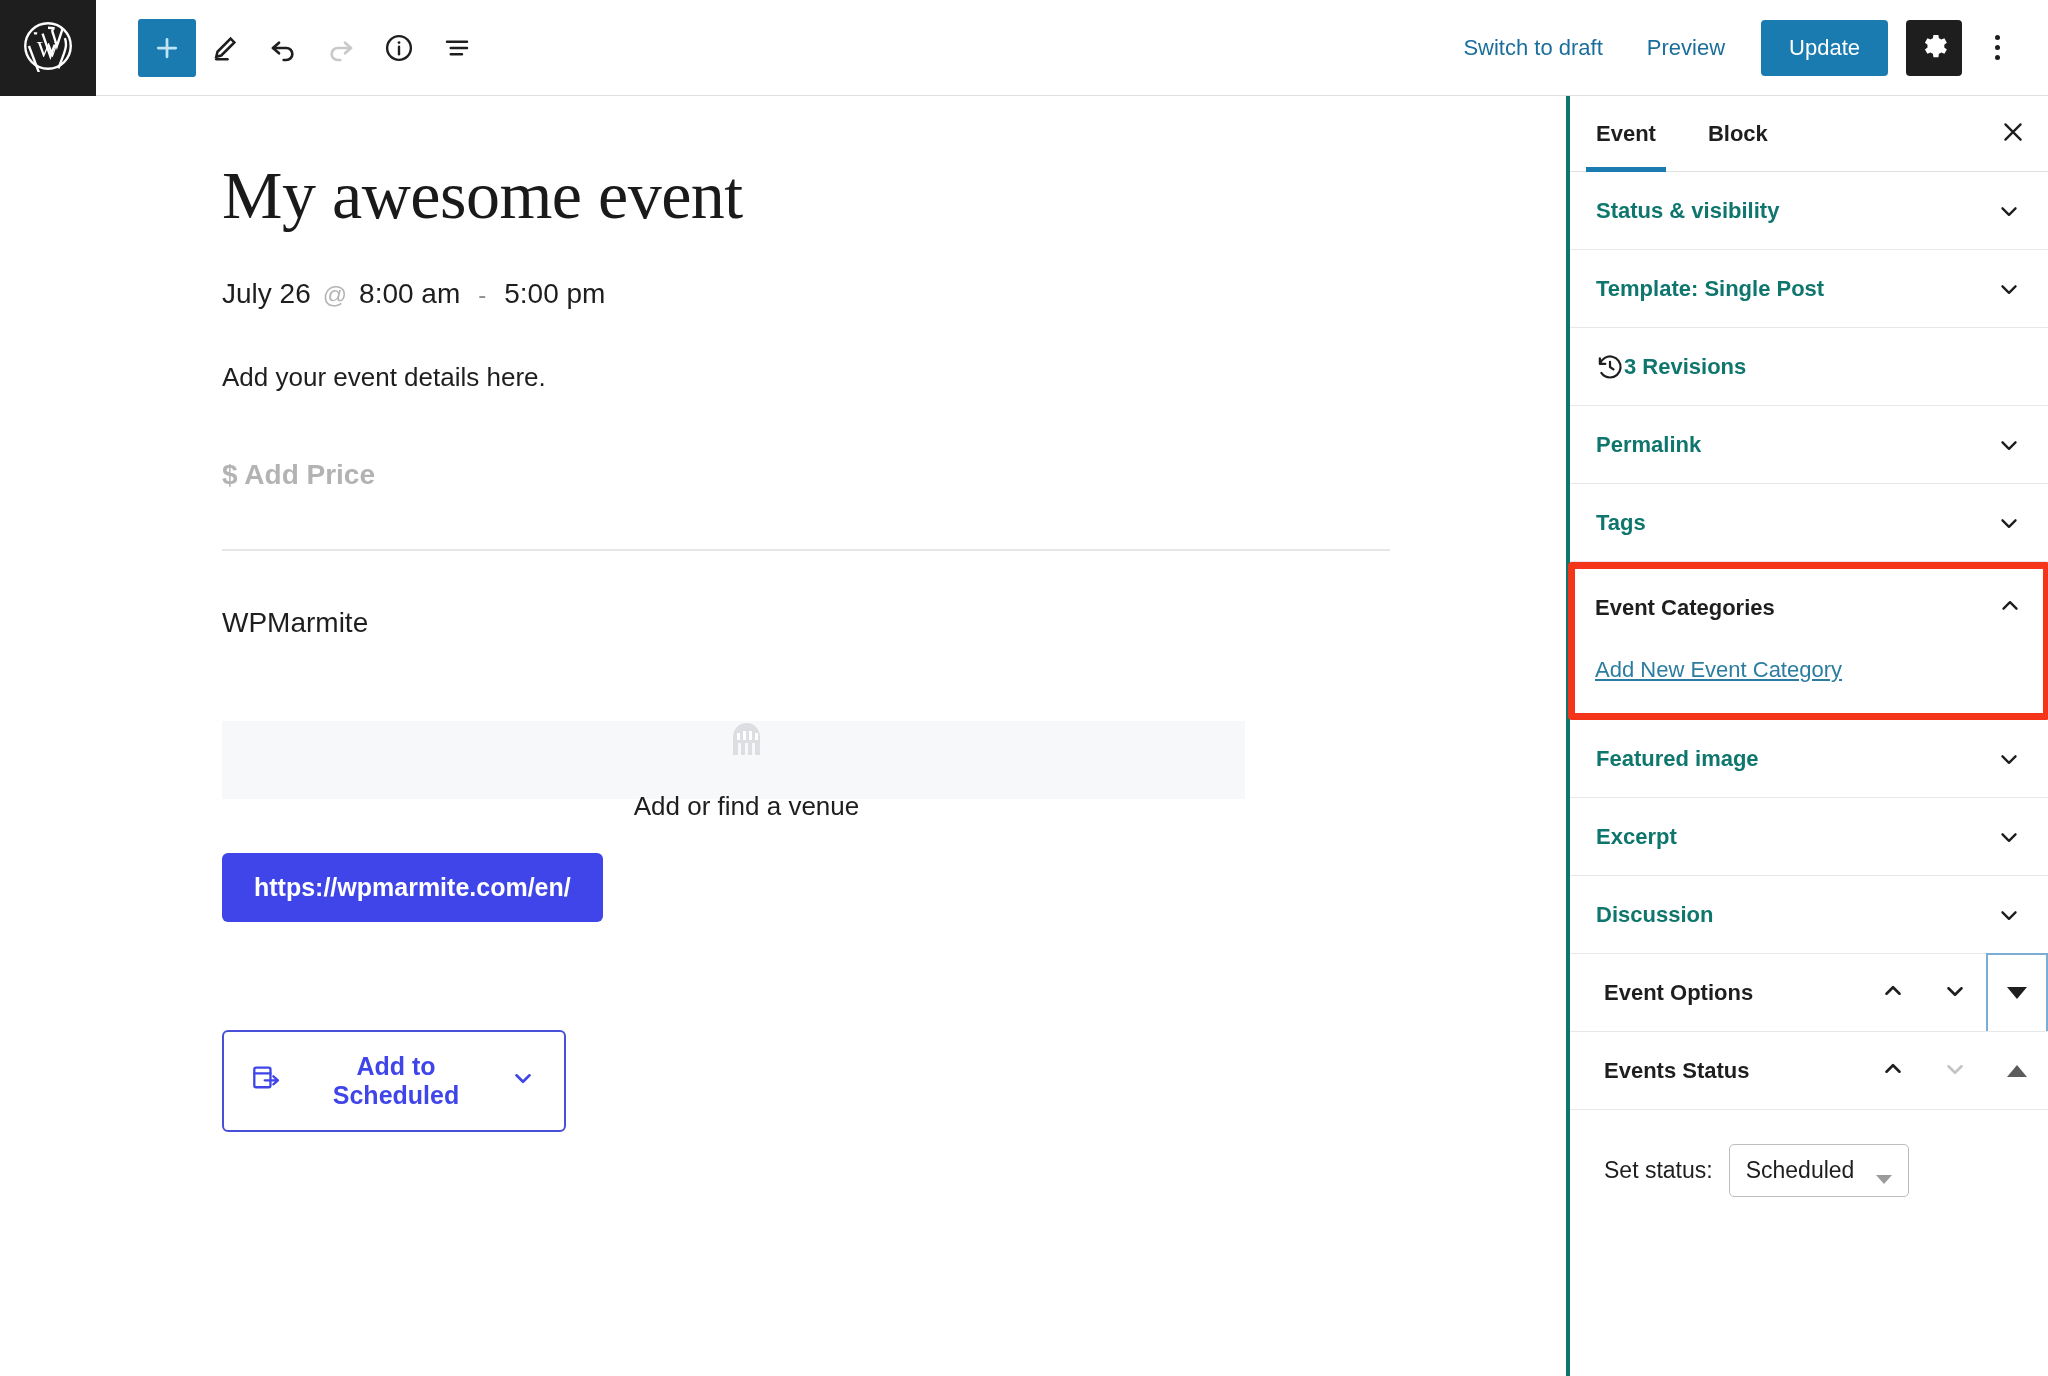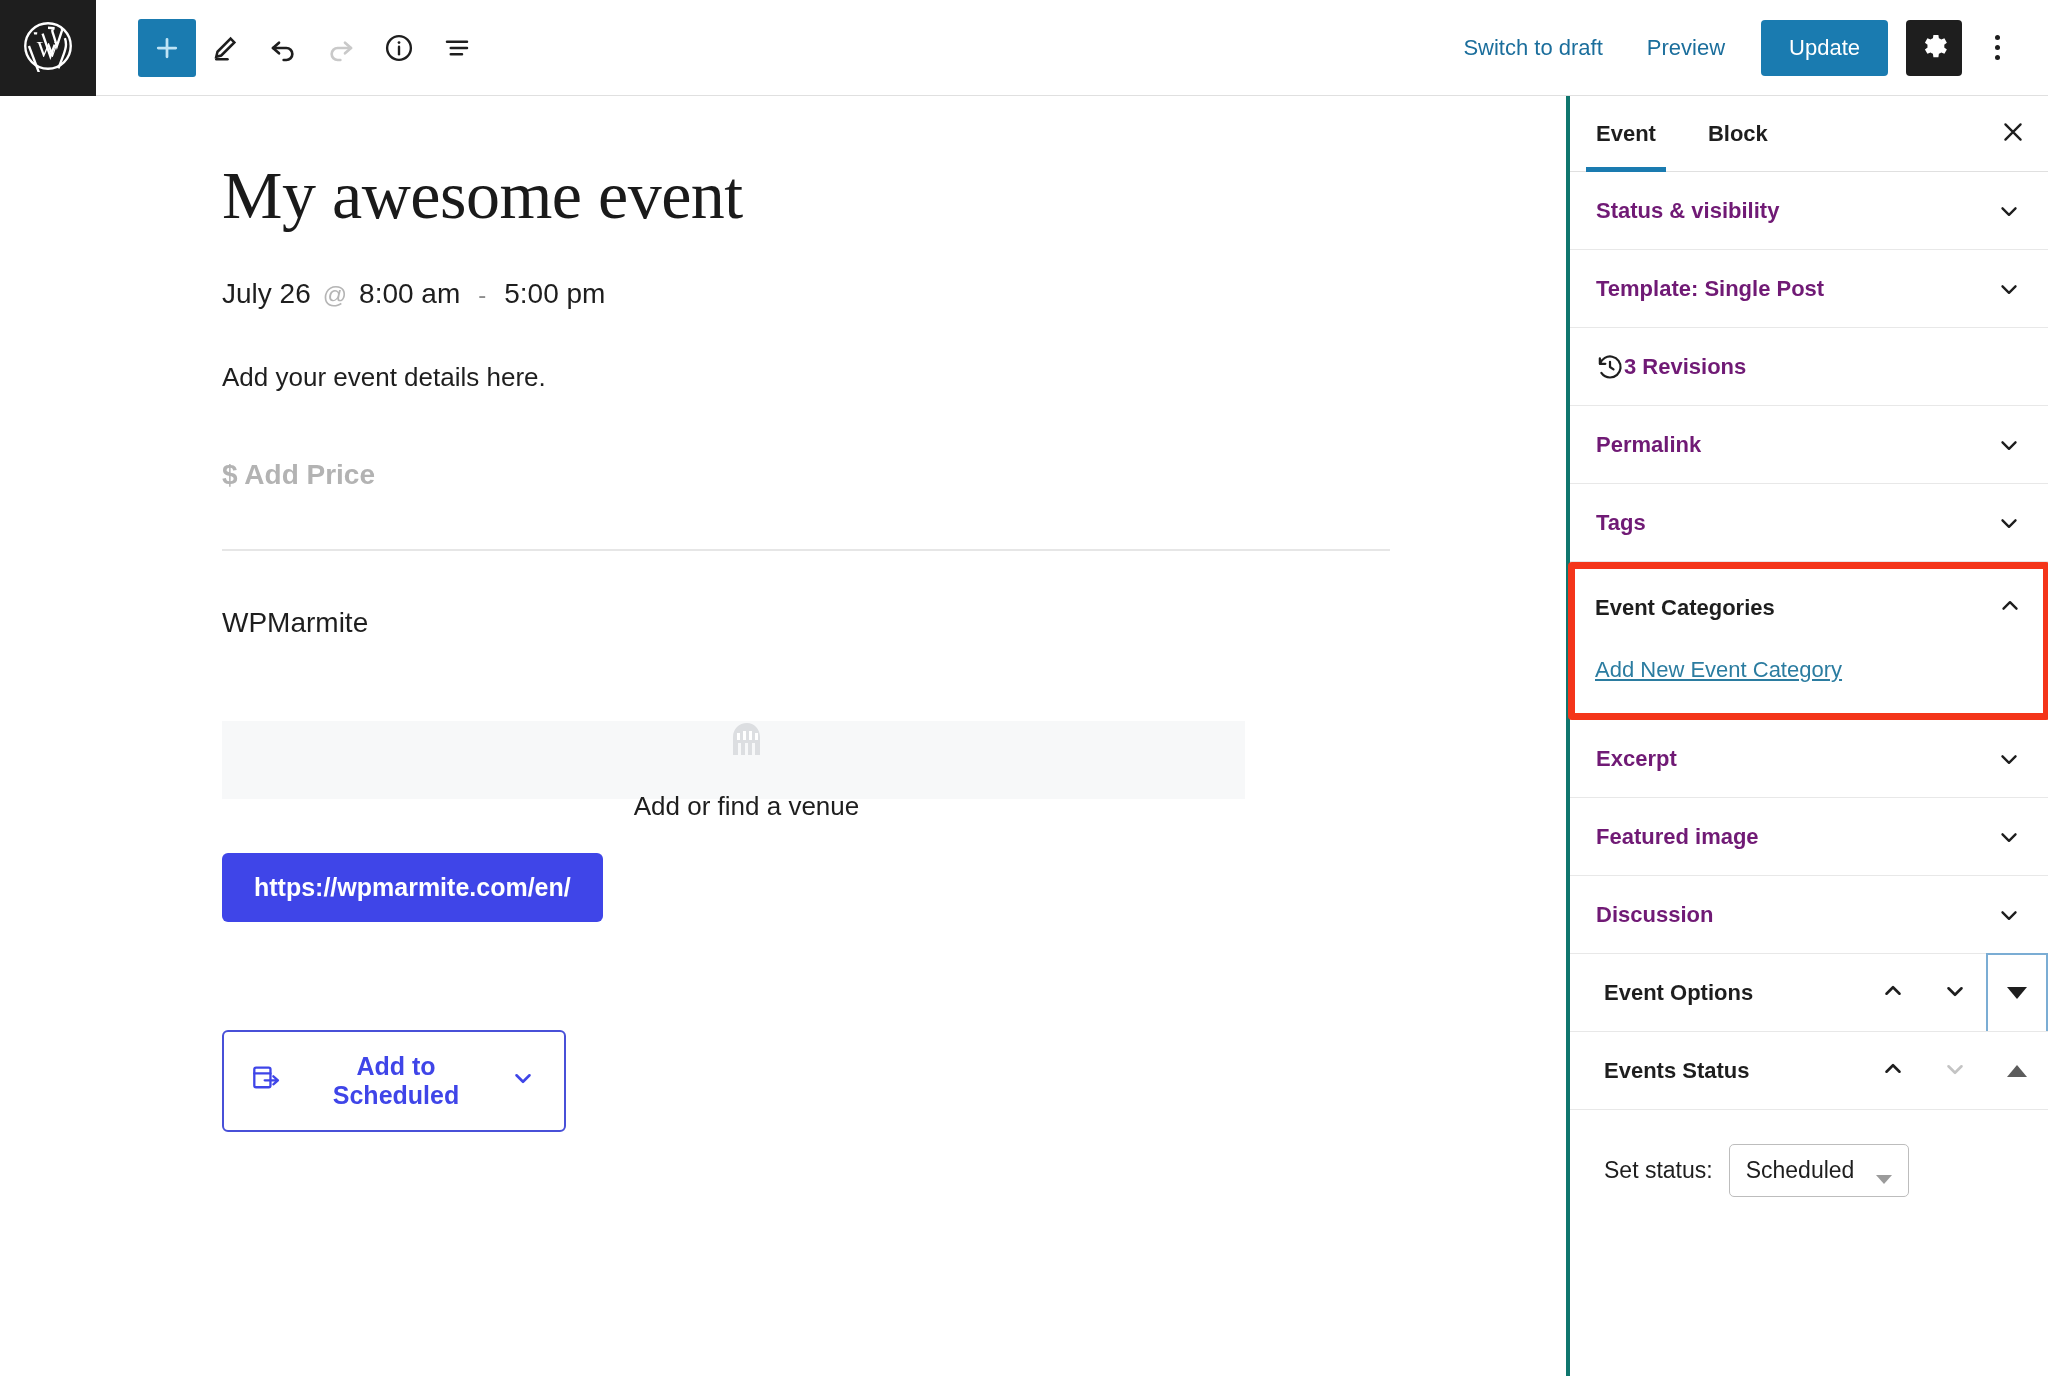--- a/index.html
+++ b/index.html
@@ -152,21 +152,21 @@
   }
 
   .panel-row {
     height: 78px; display: flex; align-items: center;
     padding: 0 26px; border-bottom: 1px solid #e8e8e8;
     background: none; border-left: none; border-right: none; border-top: none;
     width: 100%; cursor: pointer; text-align: left;
     font-family: "Liberation Sans", sans-serif;
   }
   .panel-row .ptitle {
-    font-size: 22px; font-weight: bold; color: #701a75;
+    font-size: 22px; font-weight: bold; color: #0f766e;
   }
   .panel-row .pchev { margin-left: auto; display: flex; align-items: center; }
   .panel-row.with-icon { }
 
   .highlight-wrap {
     border: 7px solid #f4351a; border-radius: 4px;
     margin: 0 -2px;
   }
   .hl-head {
     height: 78px; display: flex; align-items: center; padding: 0 20px;
@@ -425,30 +425,30 @@
             <path d="M6 14.5l6-6 6 6"></path>
           </svg>
       </span>
     </div>
     <div class="hl-body">
       <a class="add-cat-link" href="#">Add New Event Category</a>
     </div>
   </div>
 
   <button class="panel-row">
+    <span class="ptitle">Featured image</span>
+    <span class="pchev">
+      <svg width="26" height="26" viewBox="0 0 24 24" fill="none" stroke="#1e1e1e" stroke-width="2.2" stroke-linecap="round" stroke-linejoin="round">
+          <path d="M6 9.5l6 6 6-6"></path>
+        </svg>
+    </span>
+  </button>
+
+  <button class="panel-row">
     <span class="ptitle">Excerpt</span>
-    <span class="pchev">
-      <svg width="26" height="26" viewBox="0 0 24 24" fill="none" stroke="#1e1e1e" stroke-width="2.2" stroke-linecap="round" stroke-linejoin="round">
-          <path d="M6 9.5l6 6 6-6"></path>
-        </svg>
-    </span>
-  </button>
-
-  <button class="panel-row">
-    <span class="ptitle">Featured image</span>
     <span class="pchev">
       <svg width="26" height="26" viewBox="0 0 24 24" fill="none" stroke="#1e1e1e" stroke-width="2.2" stroke-linecap="round" stroke-linejoin="round">
           <path d="M6 9.5l6 6 6-6"></path>
         </svg>
     </span>
   </button>
 
   <button class="panel-row">
     <span class="ptitle">Discussion</span>
     <span class="pchev">

